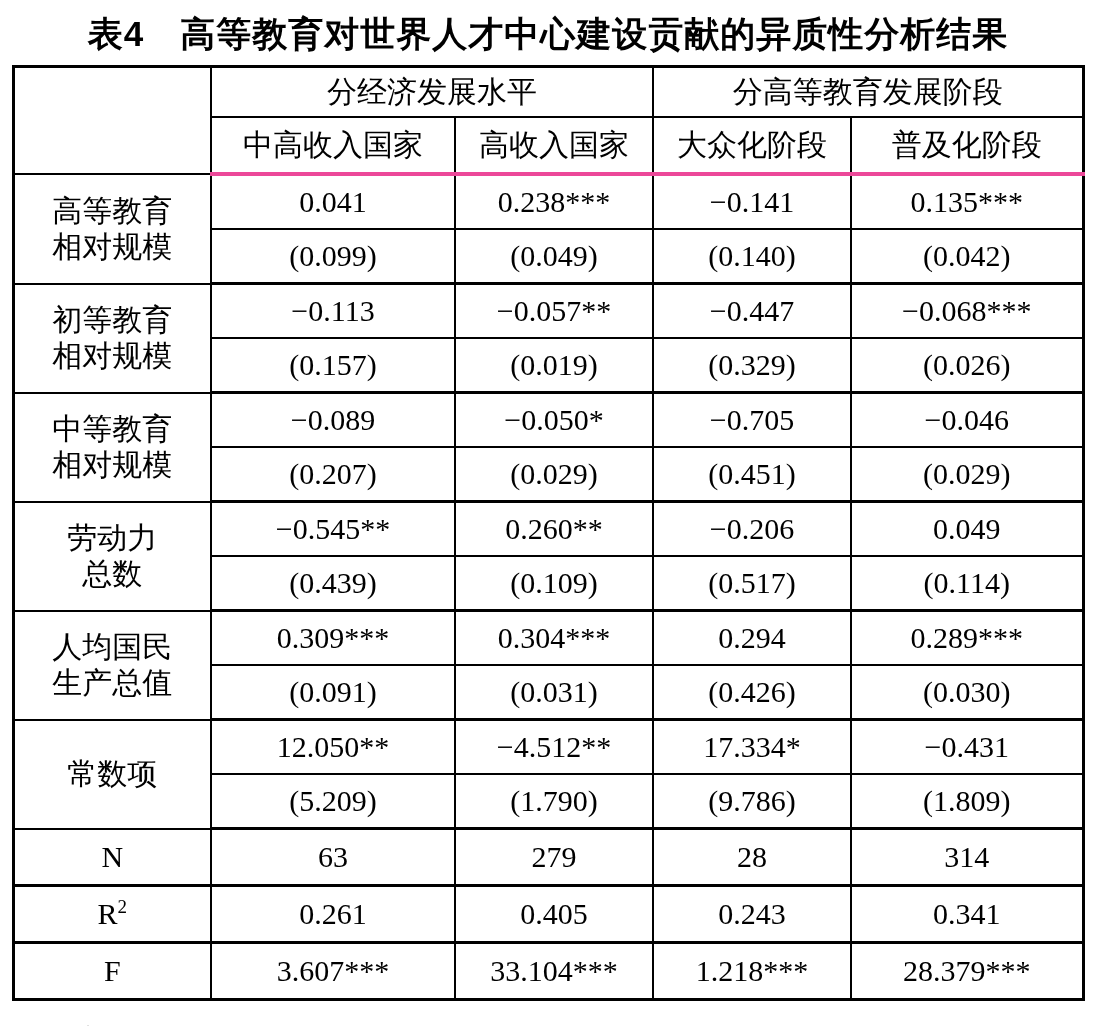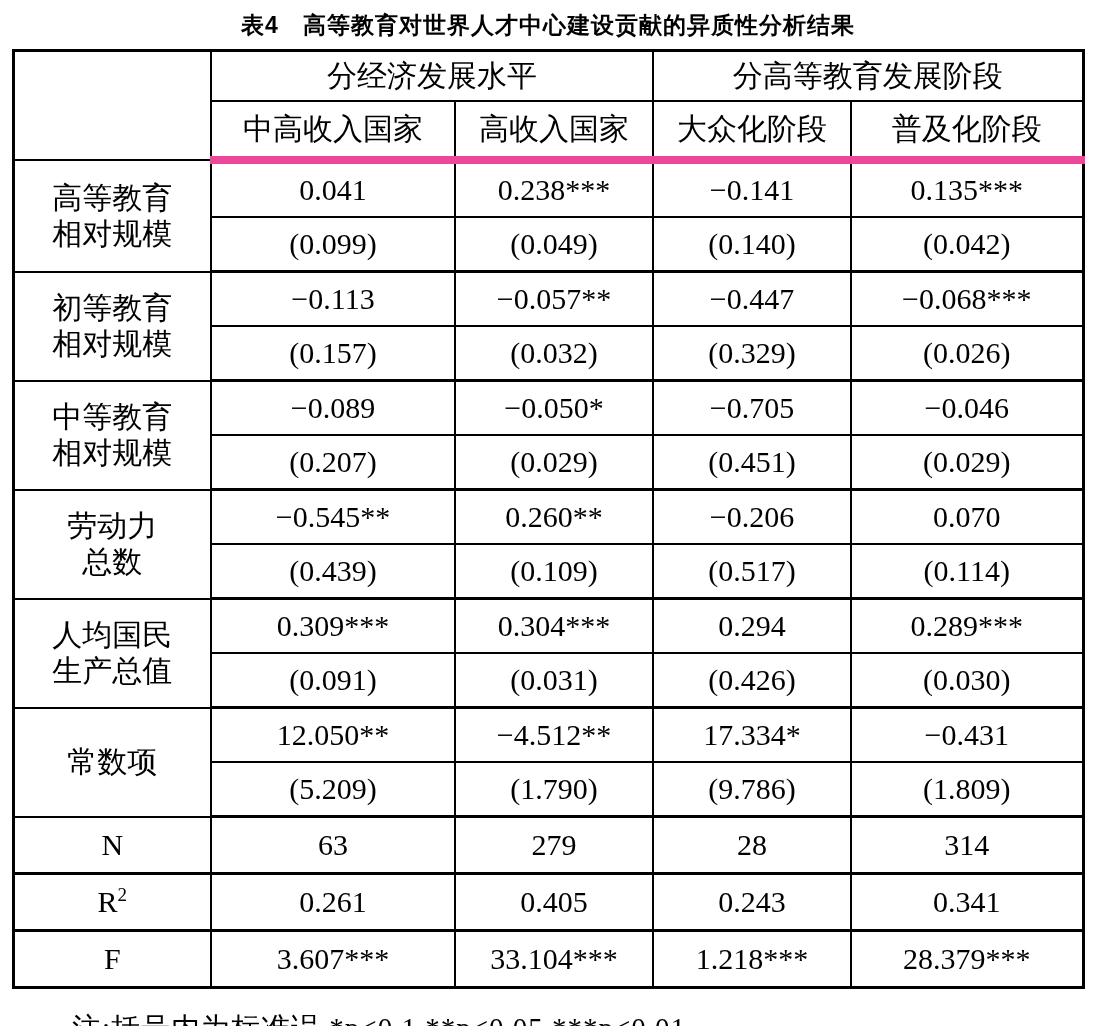--- a/index.html
+++ b/index.html
@@ -7,21 +7,21 @@
     width:1096px; height:1026px; box-sizing:border-box;
     background:#ffffff; color:#000;
     font-family:"Liberation Serif","DejaVu Serif",serif;
     overflow:hidden;
   }
   .title {
     padding-top:10px;
     text-align:center;
     font-family:"Liberation Sans","DejaVu Sans",sans-serif;
     font-weight:bold;
-    font-size:23px;
+    font-size:35px;
     letter-spacing:1px;
     line-height:1.35;
   }
   table.results {
     border-collapse:collapse;
     table-layout:fixed;
     width:1070px;
     margin:8px auto 0 auto;
     border:3px solid #000;
   }
@@ -36,21 +36,21 @@
     margin:0;
     text-align:center;
     vertical-align:middle;
     font-weight:normal;
     font-size:30px;
     line-height:1.2;
     overflow:hidden;
     white-space:nowrap;
   }
   tr.h1 th { height:48px; border-bottom:2px solid #000; }
-  tr.h2 th { height:54px; border-bottom:8px solid #ec4899; }
+  tr.h2 th { height:54px; border-bottom:4px solid #ec4899; }
   th.corner { border-bottom:3px solid #000; }
   tr.coef td { height:52px; border-bottom:2px solid #000; }
   tr.se td   { height:52px; border-bottom:3px solid #000; }
   td.lbl     { border-bottom:3px solid #000; }
   tr.stat td { height:54px; border-bottom:3px solid #000; }
   sup { font-size:19px; line-height:0; }
   .note {
     font-size:29px;
     padding:20px 0 0 72px;
     letter-spacing:1px;
@@ -108,21 +108,21 @@
           <div>初等教育</div>
           <div>相对规模</div>
         </td>
         <td>−0.113</td>
         <td>−0.057**</td>
         <td>−0.447</td>
         <td>−0.068***</td>
       </tr>
       <tr class="se">
         <td>(0.157)</td>
-        <td>(0.032)</td>
+        <td>(0.019)</td>
         <td>(0.329)</td>
         <td>(0.026)</td>
       </tr>
 
       <tr class="coef">
         <td class="lbl" rowspan="2">
           <div>中等教育</div>
           <div>相对规模</div>
         </td>
         <td>−0.089</td>
@@ -138,21 +138,21 @@
       </tr>
 
       <tr class="coef">
         <td class="lbl" rowspan="2">
           <div>劳动力</div>
           <div>总数</div>
         </td>
         <td>−0.545**</td>
         <td>0.260**</td>
         <td>−0.206</td>
-        <td>0.070</td>
+        <td>0.049</td>
       </tr>
       <tr class="se">
         <td>(0.439)</td>
         <td>(0.109)</td>
         <td>(0.517)</td>
         <td>(0.114)</td>
       </tr>
 
       <tr class="coef">
         <td class="lbl" rowspan="2">

